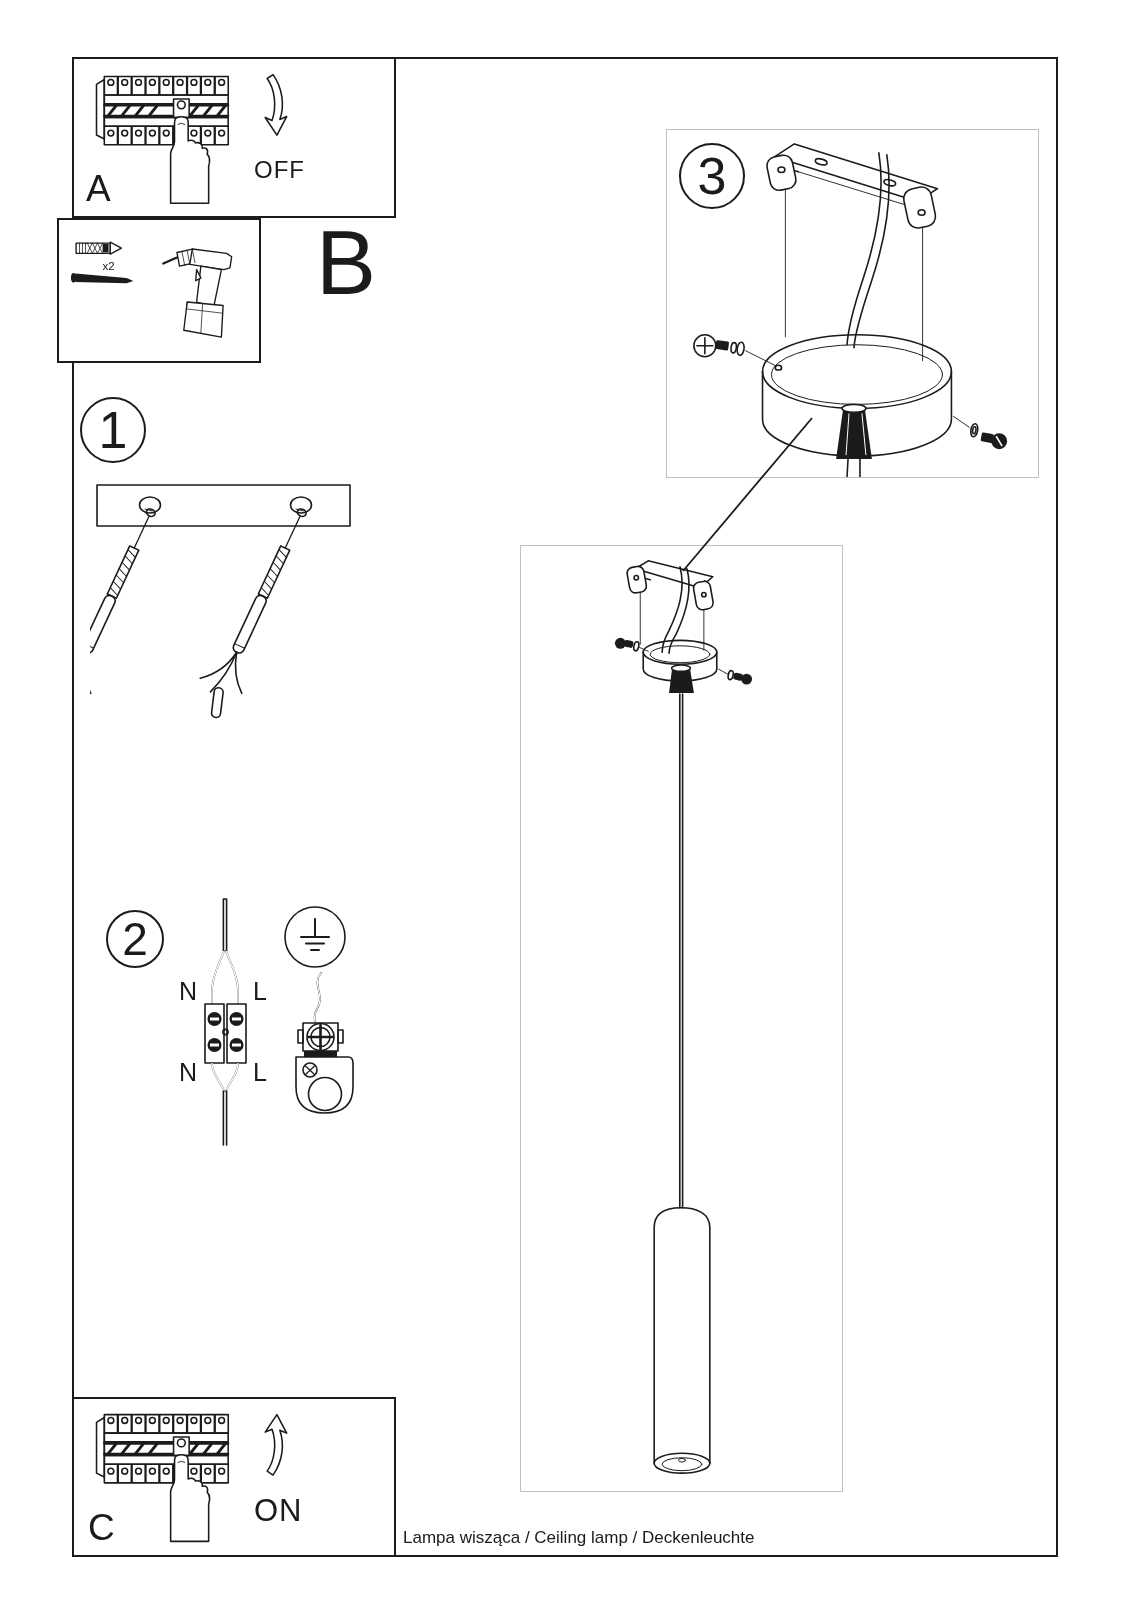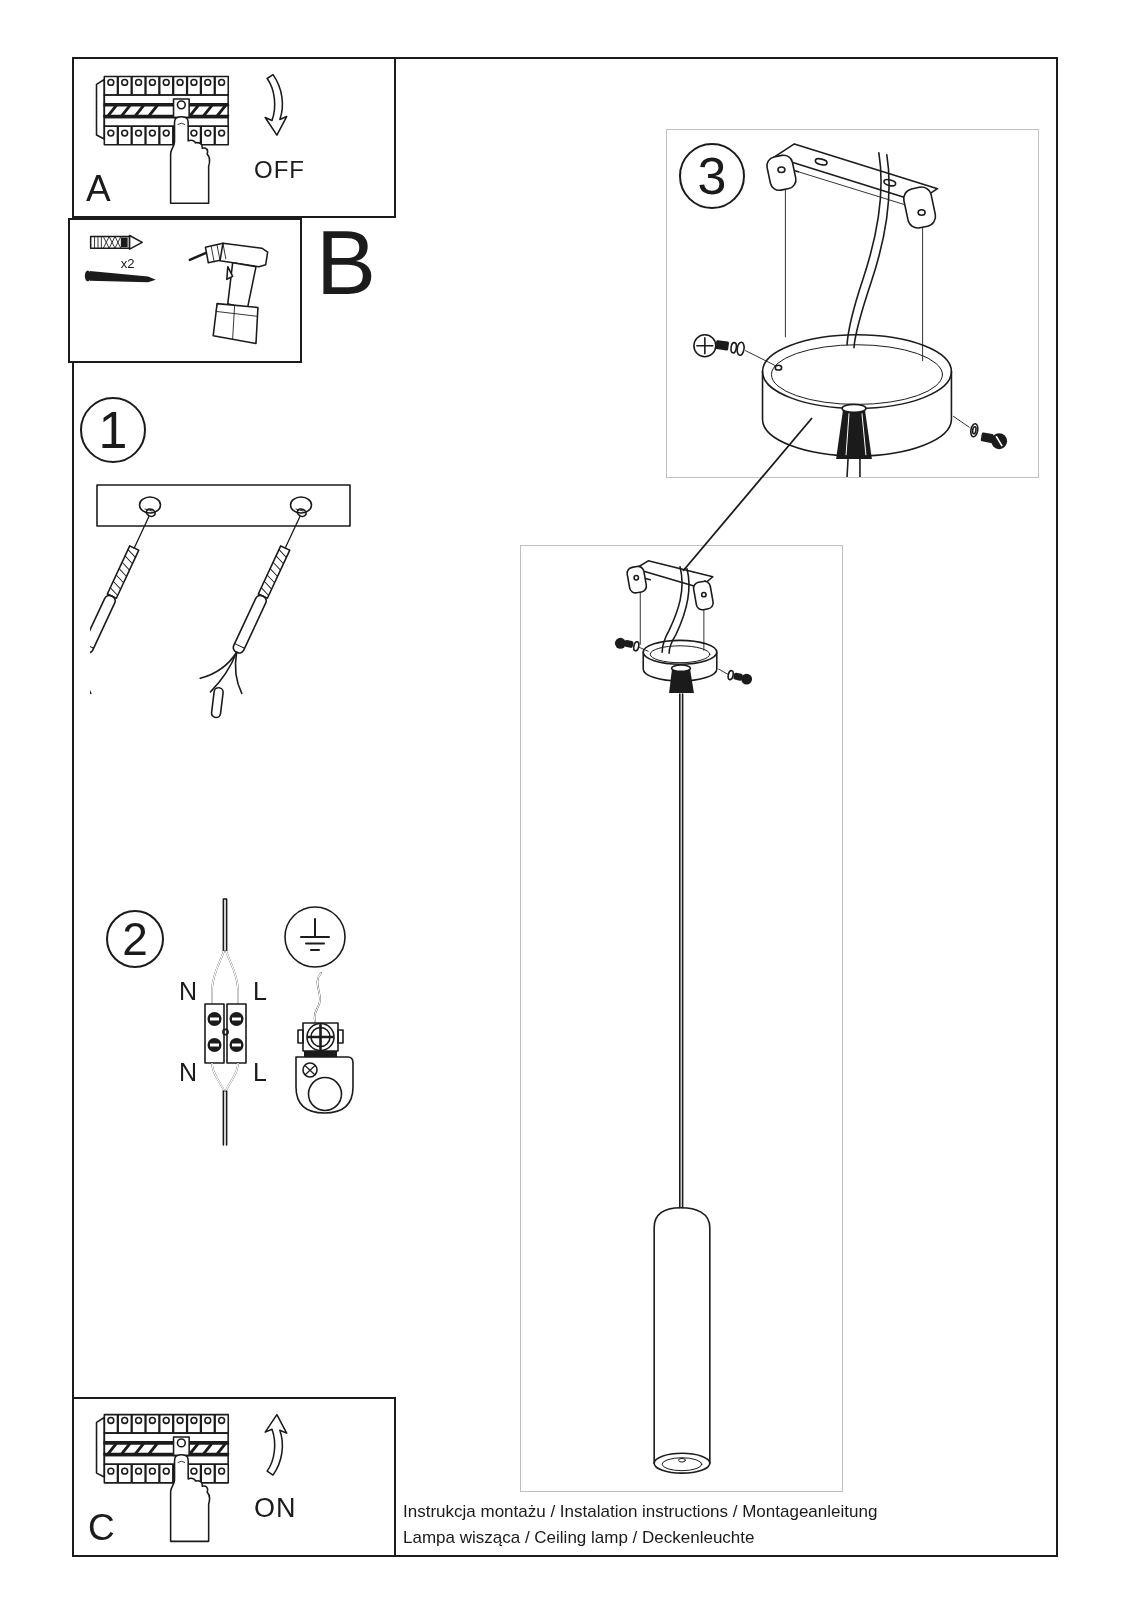--- a/index.html
+++ b/index.html
@@ -2,21 +2,21 @@
 <html><head>
 <meta charset="utf-8">
 <style>
   html,body{margin:0;padding:0;background:#fff;}
   .page{position:relative;width:1130px;height:1600px;background:#fff;overflow:hidden;
         font-family:"Liberation Sans", sans-serif;color:#1b1b1b;}
   .abs{position:absolute;}
   .frame{left:72px;top:57px;width:986px;height:1500px;border:2px solid #1b1b1b;box-sizing:border-box;z-index:1;}
   .panel{border:2px solid #1b1b1b;background:#fff;box-sizing:border-box;z-index:2;}
   .panel-a{left:72px;top:57px;width:324px;height:161px;}
-  .panel-b{left:68px;top:218px;width:234px;height:145px;}
+  .panel-b{left:57px;top:218px;width:204px;height:145px;}
   .panel-c{left:72px;top:1397px;width:324px;height:160px;}
   .detailbox{border:1.5px solid #c0c0c0;background:#fff;box-sizing:border-box;z-index:2;}
   .box3{left:666px;top:129px;width:373px;height:349px;}
   .pendantbox{left:520px;top:545px;width:323px;height:947px;}
   .fill-svg{position:absolute;left:0;top:0;width:100%;height:100%;}
   svg *{vector-effect:none;}
   .lw{fill:none;stroke:#1b1b1b;stroke-width:1.6;stroke-linecap:round;stroke-linejoin:round;}
   .thin{stroke-width:0.9;}
   .ink{fill:#1b1b1b;stroke:none;}
   .wh{fill:#fff;stroke:#1b1b1b;stroke-width:1.6;stroke-linejoin:round;}
@@ -375,20 +375,19 @@
         </g>
       </g>
       <g transform="translate(108,58)">
         <path class="wh" d="M-4,0 C-6.5,0.5 -7,3 -7,6 L-7,25 C-7,29 -10.5,32 -11,37 L-11,88 L28,88 L28,50 C29.5,45 29,40 26.5,37.5 C28,33 25.5,30.5 21.5,31.5 C22,27.5 18.5,25 14.5,26 C13.5,23.5 10,22.5 7,24 L7,6 C7,3 6.5,0.5 4,0 C1.5,-1 -1.5,-1 -4,0 Z"></path>
         <path class="lw thin" d="M-3.5,7 Q0,4.5 3.5,7"></path>
       </g>
       <g transform="translate(186,14)">
         <path class="wh" d="M16,64 C26,50 28,32 23,18 L30,21 L20,2 L8,20 L15,17 C20,31 18,49 10,60 Z"></path>
       </g>
     </svg>
-    <div class="abs action-word" style="left:180px;top:96px;font-size:27px;">ON</div>
+    <div class="abs action-word" style="left:180px;top:96px;font-size:31px;">ON</div>
     <div class="abs panel-letter" style="left:14px;top:110px;">C</div>
   </div>
 
-  <div class="abs footer-line" style="left:403px;top:1502px;">Instrukcja montażu / Instalation instructions / Montageanleitung</div>
   <div class="abs footer-line" style="left:403px;top:1528px;">Lampa wisząca / Ceiling lamp / Deckenleuchte</div>
 
 </div>
 
 </body></html>

